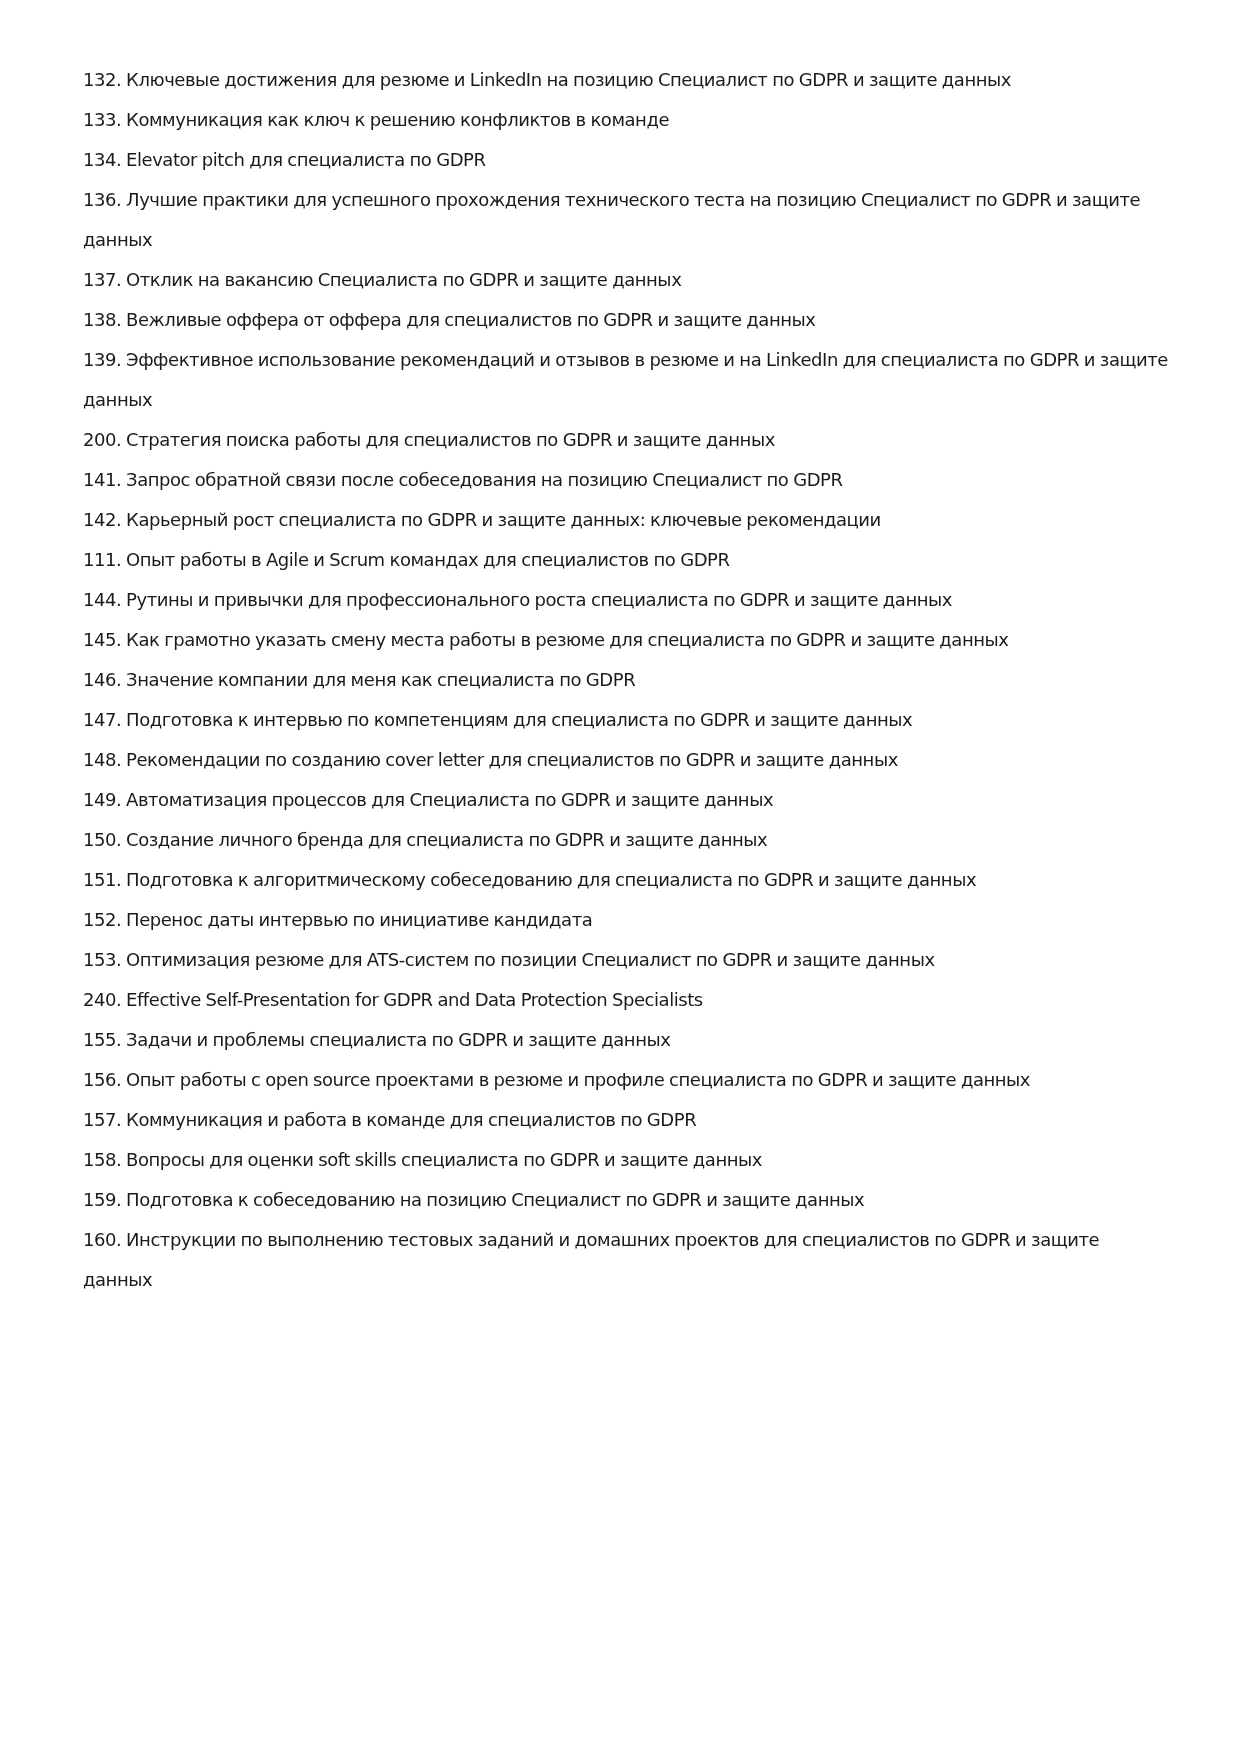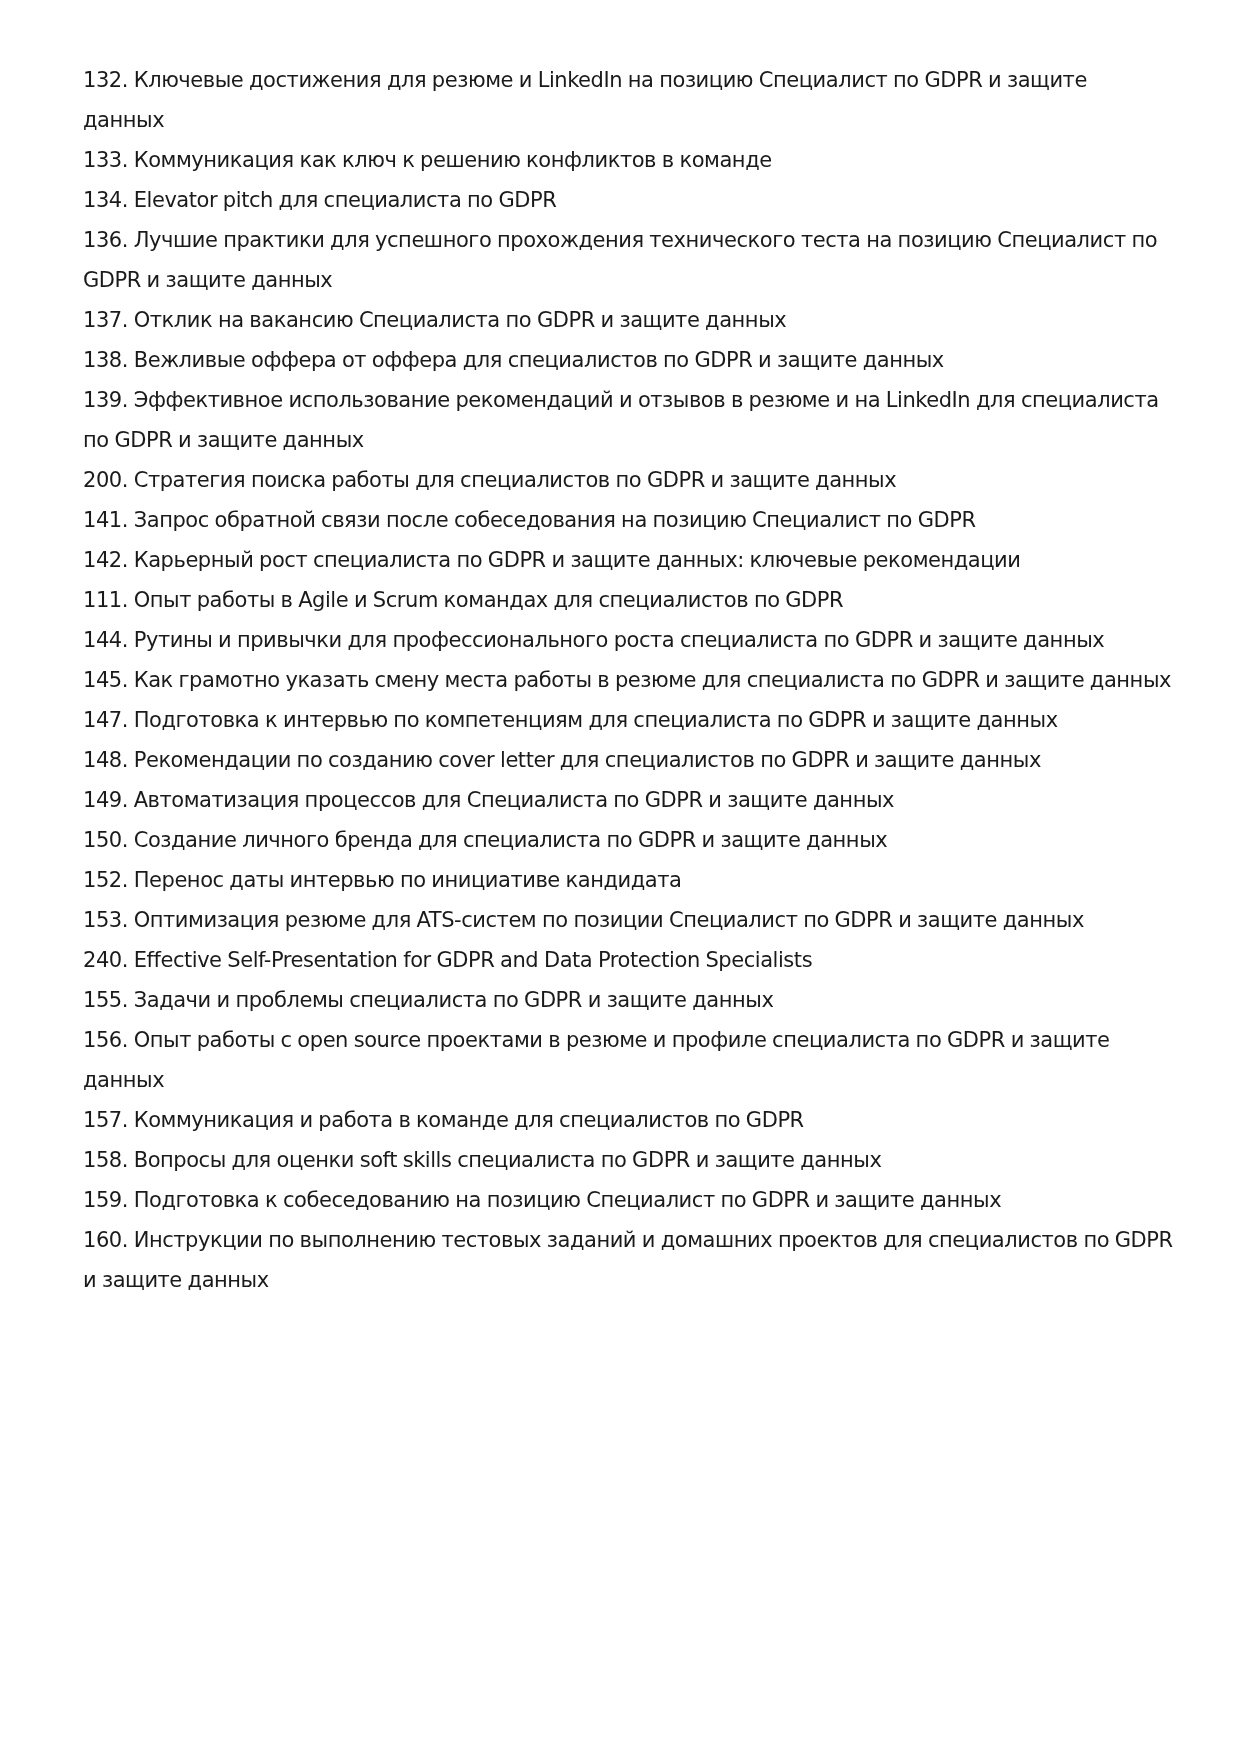--- a/index.html
+++ b/index.html
@@ -12,21 +12,21 @@
       height: 1753px;
       position: relative;
       overflow: hidden;
     }
     .page {
       position: absolute;
       left: 83px;
       top: 60px;
       width: 1090px;
       font-family: "DejaVu Sans", sans-serif;
-      font-size: 21px;
+      font-size: 18px;
       line-height: 40px;
       color: #1a1a1a;
       letter-spacing: -0.45px;
       word-spacing: -0.5px;
     }
     .item {
       margin: 0;
       padding: 0;
     }
   </style>
@@ -41,24 +41,26 @@
       <p class="item"><span>136.</span> <span>Лучшие практики для успешного прохождения технического теста на позицию Специалист по GDPR и защите данных</span></p>
       <p class="item"><span>137.</span> <span>Отклик на вакансию Специалиста по GDPR и защите данных</span></p>
       <p class="item"><span>138.</span> <span>Вежливые оффера от оффера для специалистов по GDPR и защите данных</span></p>
       <p class="item"><span>139.</span> <span>Эффективное использование рекомендаций и отзывов в резюме и на LinkedIn для специалиста по GDPR и защите данных</span></p>
       <p class="item"><span>200.</span> <span>Стратегия поиска работы для специалистов по GDPR и защите данных</span></p>
       <p class="item"><span>141.</span> <span>Запрос обратной связи после собеседования на позицию Специалист по GDPR</span></p>
       <p class="item"><span>142.</span> <span>Карьерный рост специалиста по GDPR и защите данных: ключевые рекомендации</span></p>
       <p class="item"><span>111.</span> <span>Опыт работы в Agile и Scrum командах для специалистов по GDPR</span></p>
       <p class="item"><span>144.</span> <span>Рутины и привычки для профессионального роста специалиста по GDPR и защите данных</span></p>
       <p class="item"><span>145.</span> <span>Как грамотно указать смену места работы в резюме для специалиста по GDPR и защите данных</span></p>
+      <p class="item"><span>146.</span> <span>Значение компании для меня как специалиста по GDPR</span></p>
       <p class="item"><span>147.</span> <span>Подготовка к интервью по компетенциям для специалиста по GDPR и защите данных</span></p>
       <p class="item"><span>148.</span> <span>Рекомендации по созданию cover letter для специалистов по GDPR и защите данных</span></p>
       <p class="item"><span>149.</span> <span>Автоматизация процессов для Специалиста по GDPR и защите данных</span></p>
       <p class="item"><span>150.</span> <span>Создание личного бренда для специалиста по GDPR и защите данных</span></p>
+      <p class="item"><span>151.</span> <span>Подготовка к алгоритмическому собеседованию для специалиста по GDPR и защите данных</span></p>
       <p class="item"><span>152.</span> <span>Перенос даты интервью по инициативе кандидата</span></p>
       <p class="item"><span>153.</span> <span>Оптимизация резюме для ATS-систем по позиции Специалист по GDPR и защите данных</span></p>
       <p class="item"><span>240.</span> <span>Effective Self-Presentation for GDPR and Data Protection Specialists</span></p>
       <p class="item"><span>155.</span> <span>Задачи и проблемы специалиста по GDPR и защите данных</span></p>
       <p class="item"><span>156.</span> <span>Опыт работы с open source проектами в резюме и профиле специалиста по GDPR и защите данных</span></p>
       <p class="item"><span>157.</span> <span>Коммуникация и работа в команде для специалистов по GDPR</span></p>
       <p class="item"><span>158.</span> <span>Вопросы для оценки soft skills специалиста по GDPR и защите данных</span></p>
       <p class="item"><span>159.</span> <span>Подготовка к собеседованию на позицию Специалист по GDPR и защите данных</span></p>
       <p class="item"><span>160.</span> <span>Инструкции по выполнению тестовых заданий и домашних проектов для специалистов по GDPR и защите данных</span></p>
     </div>

